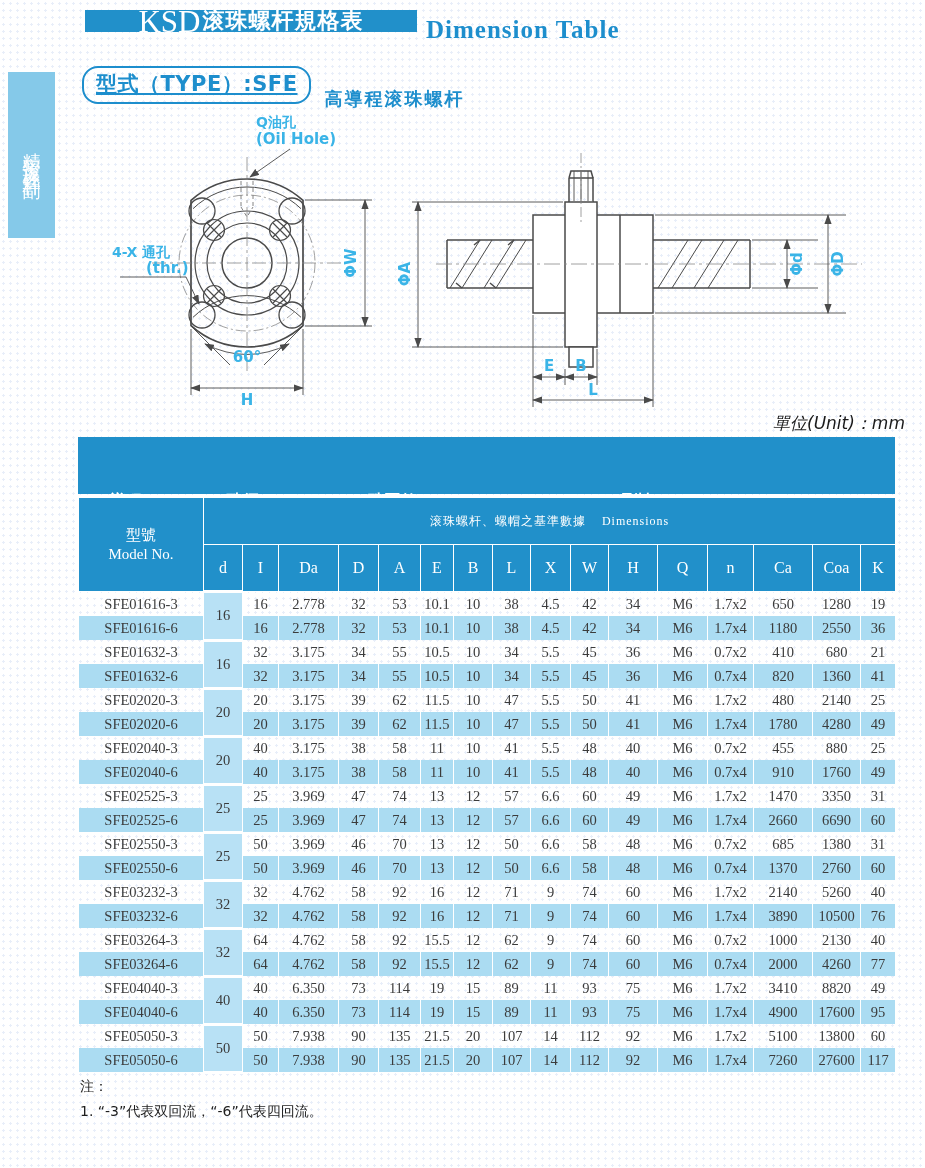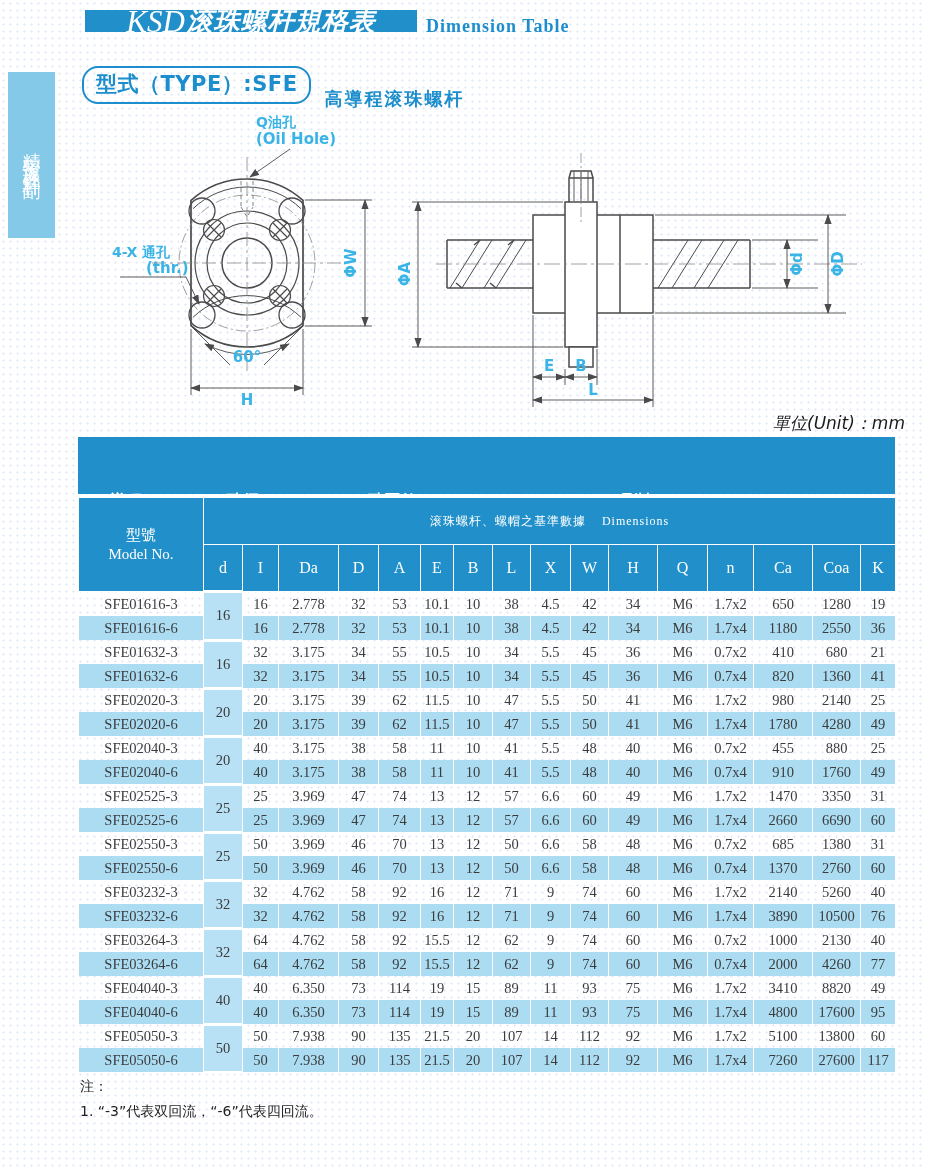--- a/index.html
+++ b/index.html
@@ -25,35 +25,35 @@
     position:absolute;left:8px;top:72px;width:47px;height:166px;
     background:var(--sidebar-blue);
     color:#fff;display:flex;align-items:center;justify-content:center;
     writing-mode:vertical-rl;text-orientation:upright;
     font-size:18px;letter-spacing:5px;font-weight:500;
   }
   
   .title-bar{
     position:absolute;left:85px;top:10px;width:332px;height:22px;
     background:var(--banner-blue);color:#fff;
-    display:flex;align-items:center;justify-content:center;gap:2px;font-style:italic;
+    display:flex;align-items:center;justify-content:center;gap:2px;
   }
   .title-bar .brand{font-family:"Liberation Serif","DejaVu Serif",serif;font-size:31px;line-height:1;}
-  .title-bar .ttl-zh{font-size:26px;font-weight:bold;letter-spacing:1px;line-height:1;}
+  .title-bar .ttl-zh{font-size:22px;font-weight:bold;letter-spacing:1px;line-height:1;}
   .title-en{
     position:absolute;left:426px;top:16px;
     font-family:"Liberation Serif","DejaVu Serif",serif;
-    font-weight:bold;font-size:18px;color:var(--title-blue);letter-spacing:1px;
+    font-weight:bold;font-size:25px;color:var(--title-blue);letter-spacing:1px;
   }
   
   .type-row{position:absolute;left:82px;top:58px;display:flex;align-items:center;}
   .type-box{
     border:2.5px solid var(--title-blue);border-radius:16px;
     padding:2px 12px 4px 12px;color:var(--title-blue);
-    font-size:21px;font-weight:bold;letter-spacing:0.5px;
+    font-size:21px;font-weight:bold;letter-spacing:0.5px;text-decoration:underline;
   }
   .subtitle{margin-left:13px;color:var(--title-blue);font-size:18px;font-weight:bold;letter-spacing:2px;margin-top:29px;}
   
   .diagram{position:absolute;left:60px;top:105px;}
   .diagram text{fill:var(--label-cyan);font-weight:bold;font-size:15px;font-family:"DejaVu Sans","Liberation Sans",sans-serif;}
   .diagram .cjk{font-size:14px;}
   
   .unit-label{position:absolute;top:412px;right:20px;font-size:17px;color:#1a1a1a;font-style:italic;}
   
   .legend{
@@ -365,21 +365,21 @@
           <td>39</td>
           <td>62</td>
           <td>11.5</td>
           <td>10</td>
           <td>47</td>
           <td>5.5</td>
           <td>50</td>
           <td>41</td>
           <td>M6</td>
           <td>1.7x2</td>
-          <td>980</td>
+          <td>480</td>
           <td>2140</td>
           <td>25</td>
         </tr>
         <tr class="stripe">
           <td>SFE02020-6</td>
           <td>20</td>
           <td>3.175</td>
           <td>39</td>
           <td>62</td>
           <td>11.5</td>
@@ -605,21 +605,21 @@
           <td>73</td>
           <td>114</td>
           <td>19</td>
           <td>15</td>
           <td>89</td>
           <td>11</td>
           <td>93</td>
           <td>75</td>
           <td>M6</td>
           <td>1.7x4</td>
-          <td>4800</td>
+          <td>4900</td>
           <td>17600</td>
           <td>95</td>
         </tr>
         <tr>
           <td>SFE05050-3</td>
           <td rowspan="2" class="dcell">50</td>
           <td>50</td>
           <td>7.938</td>
           <td>90</td>
           <td>135</td>

